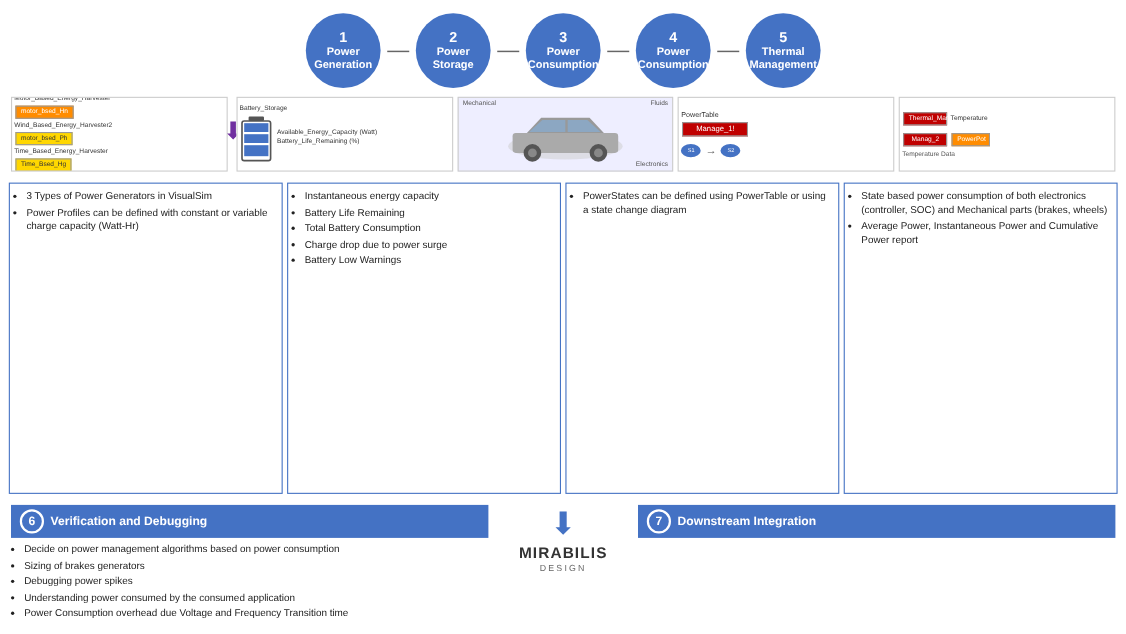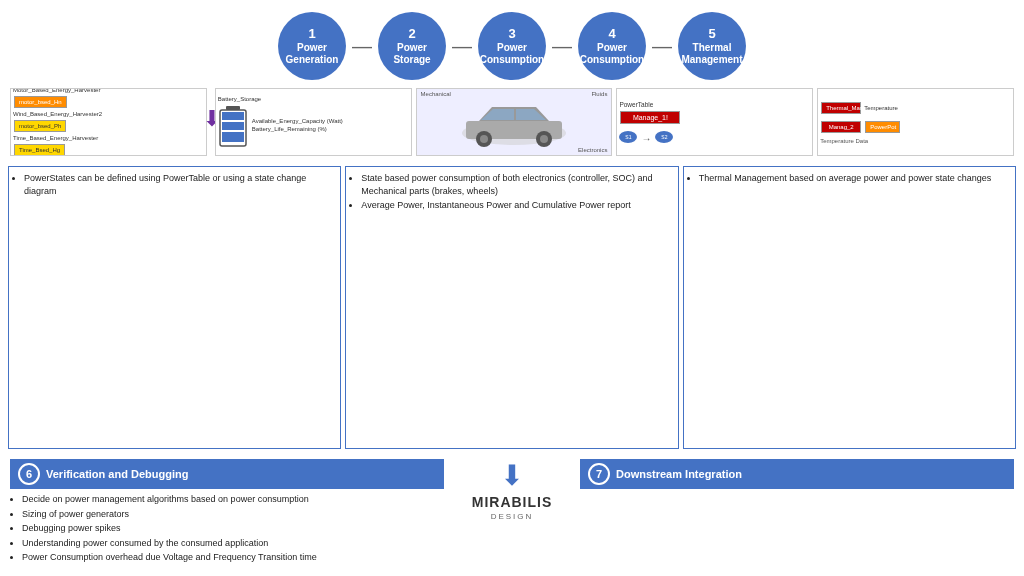--- a/index.html
+++ b/index.html
@@ -377,54 +377,64 @@
           <div class="sim-block" style="font-size:6px; width:35px; background:#FF8C00; color:white;">PowerPot</div>
         </div>
         <div style="font-size:6px; color:#555; margin-top:2px;">Temperature Data</div>
       </div>
     </div>
 
   </div>
 
   <div class="content-row">
 
-
+    <div class="content-box">
+      <ul>
+        <li>3 Types of Power Generators in VisualSim</li>
+        <li>Power Profiles can be defined with constant or variable charge capacity (Watt-Hr)</li>
+      </ul>
+    </div>
+
+    <div class="content-box">
+      <ul>
+        <li>Instantaneous energy capacity</li>
+        <li>Battery Life Remaining</li>
+        <li>Total Battery Consumption</li>
+        <li>Charge drop due to power surge</li>
+        <li>Battery Low Warnings</li>
+      </ul>
+    </div>
 
     <div class="content-box">
       <ul>
         <li>PowerStates can be defined using PowerTable or using a state change diagram</li>
       </ul>
     </div>
 
     <div class="content-box">
       <ul>
         <li>State based power consumption of both electronics (controller, SOC) and Mechanical parts (brakes, wheels)</li>
         <li>Average Power, Instantaneous Power and Cumulative Power report</li>
       </ul>
     </div>
 
-    <div class="content-box">
-      <ul>
-        <li>Thermal Management based on average power and power state changes</li>
-      </ul>
-    </div>
 
   </div>
 
   <div class="bottom-row">
 
     <div class="bottom-left">
       <div class="section-header">
         <div class="section-num-circle">6</div>
         <span>Verification and Debugging</span>
       </div>
       <div class="bottom-bullets">
         <ul>
           <li>Decide on power management algorithms based on power consumption</li>
-          <li>Sizing of power generators</li>
+          <li>Sizing of brakes generators</li>
           <li>Debugging power spikes</li>
           <li>Understanding power consumed by the consumed application</li>
           <li>Power Consumption overhead due Voltage and Frequency Transition time</li>
         </ul>
       </div>
     </div>
 
     <div class="bottom-center">
       <div class="mirabilis-logo">
         <div class="logo-arrow">⬇</div>

